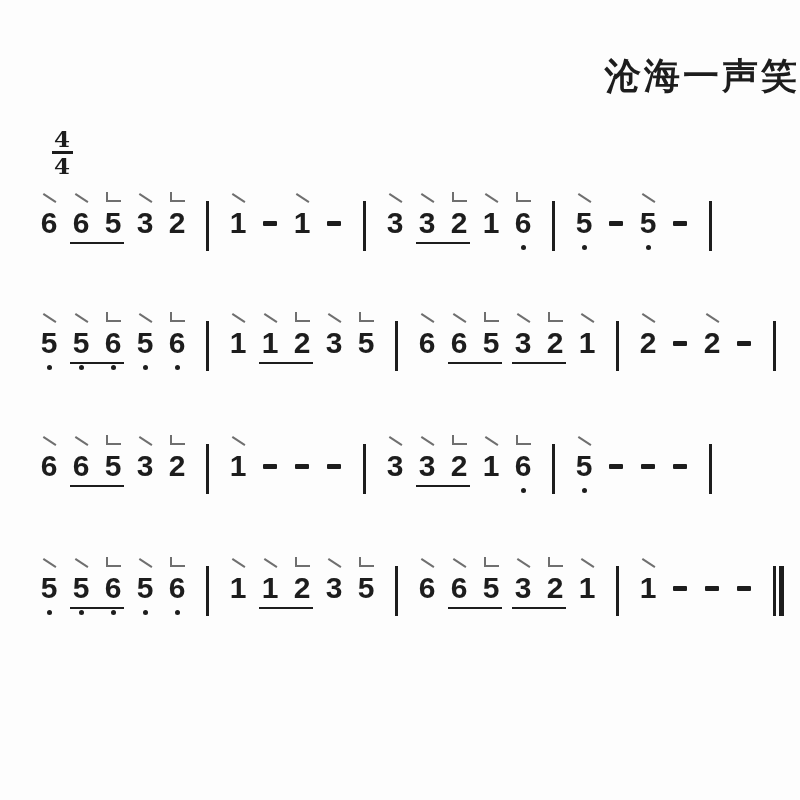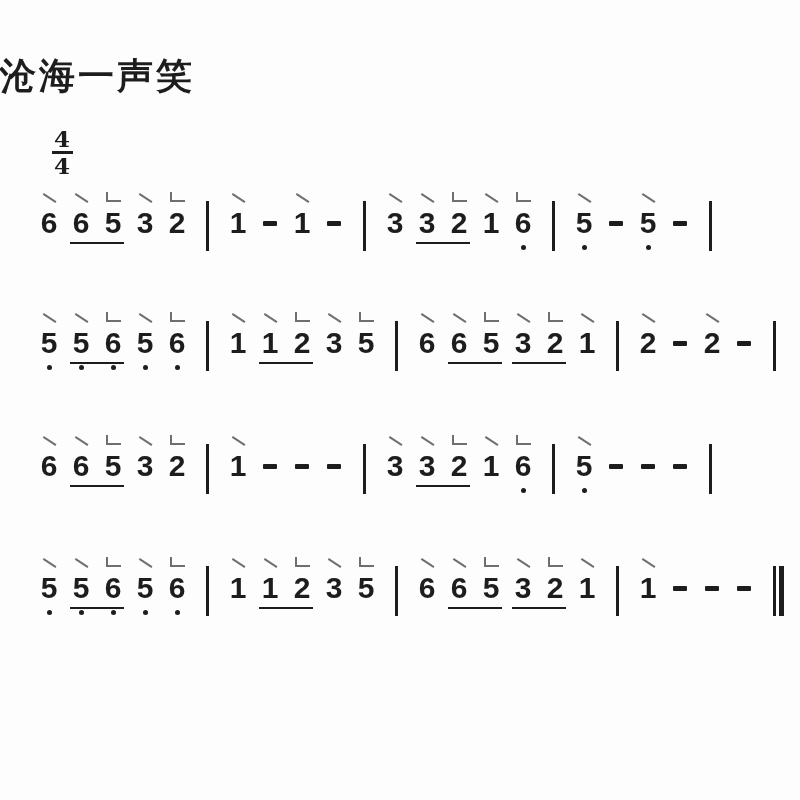--- a/index.html
+++ b/index.html
@@ -11,21 +11,21 @@
   body{
     width:800px;height:800px;
     background:var(--bg);
     font-family:"Liberation Sans", sans-serif;
     position:relative;
     overflow:hidden;
   }
   
   .title{
     position:absolute;top:52px;left:0;width:800px;
-    text-align:left;
+    text-align:right;
     font-size:36px;font-weight:700;color:var(--ink);
     letter-spacing:3px;
   }
   
   .timesig{
     position:absolute;left:48px;top:128px;width:28px;
     display:flex;flex-direction:column;align-items:center;
     font-family:"DejaVu Serif", serif;font-weight:700;
     font-size:23px;line-height:22px;color:var(--ink);
   }

